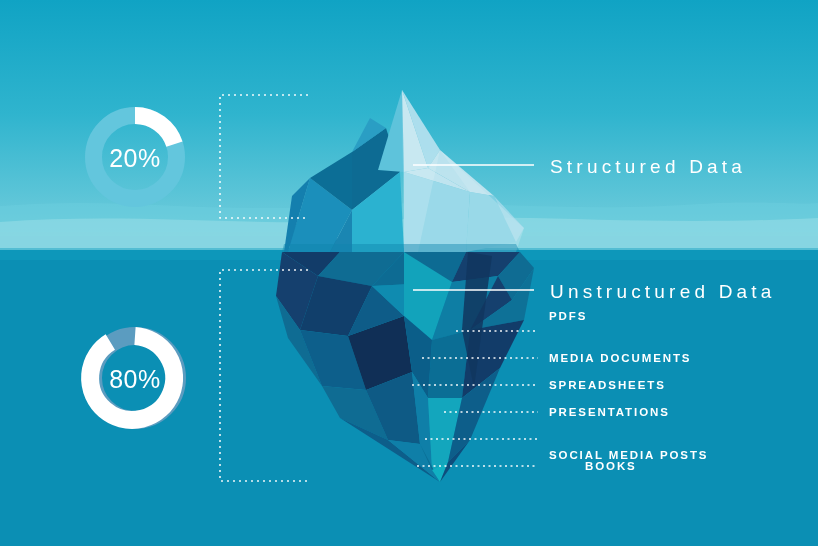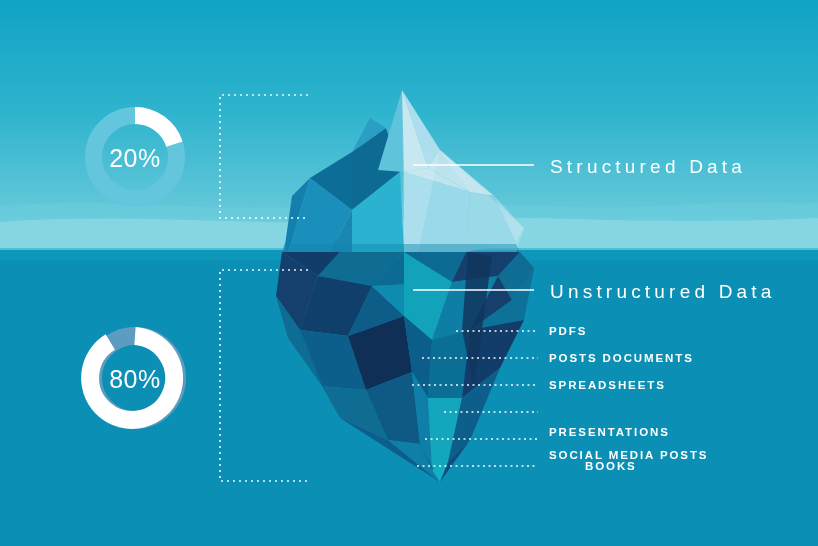--- a/index.html
+++ b/index.html
@@ -186,20 +186,20 @@
   </svg>
 
   <div class="pct-label" style="left:75px; top:144px;">20%</div>
 
   <div class="pct-label" style="left:75px; top:365px;">80%</div>
 
   <div id="label-structured" class="overlay-text" style="left:550px; top:156px;">Structured Data</div>
 
   <div id="label-unstructured" class="overlay-text" style="left:550px; top:281px;">Unstructured Data</div>
 
-  <div class="item-label overlay-text" style="left:549px; top:325px;">PDFS</div>
-  <div class="item-label overlay-text" style="left:549px; top:352px;">POSTS DOCUMENTS</div>
+  <div class="item-label overlay-text" style="left:549px; top:310px;">PDFS</div>
+  <div class="item-label overlay-text" style="left:549px; top:352px;">MEDIA DOCUMENTS</div>
   <div class="item-label overlay-text" style="left:549px; top:379px;">SPREADSHEETS</div>
-  <div class="item-label overlay-text" style="left:549px; top:426px;">PRESENTATIONS</div>
+  <div class="item-label overlay-text" style="left:549px; top:406px;">PRESENTATIONS</div>
   <div class="item-label overlay-text" style="left:549px; top:433px;margin-top:16px;">SOCIAL MEDIA POSTS</div>
   <div class="item-label overlay-text" style="left:549px; top:460px;padding-left:36px;">BOOKS</div>
 
 </div>
 
 </body></html>

